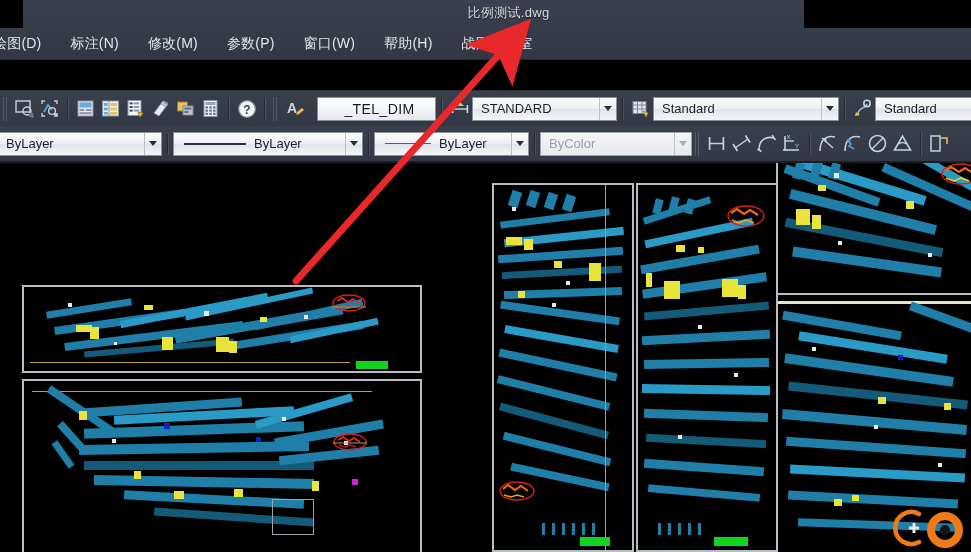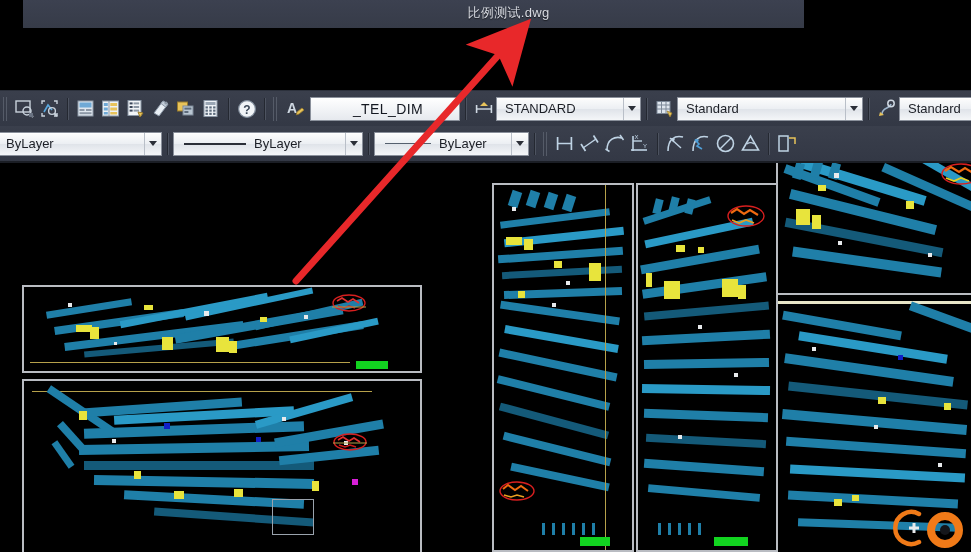--- a/index.html
+++ b/index.html
@@ -135,20 +135,35 @@
 </style>
 </head>
 <body>
 
 <div id="app">
 
   <div class="titlebar">
     <div class="title-text">比例测试.dwg</div>
   </div>
 
+  <div class="menubar" id="menubar">
+      <div class="menu-item">绘图(D)</div>
+      <div class="menu-gap"></div>
+      <div class="menu-item">标注(N)</div>
+      <div class="menu-gap"></div>
+      <div class="menu-item">修改(M)</div>
+      <div class="menu-gap"></div>
+      <div class="menu-item">参数(P)</div>
+      <div class="menu-gap"></div>
+      <div class="menu-item">窗口(W)</div>
+      <div class="menu-gap"></div>
+      <div class="menu-item">帮助(H)</div>
+      <div class="menu-gap"></div>
+      <div class="menu-item">战图工作室</div>
+    </div>
 
   <div class="tbstrip" id="tb1">
     <div class="grip"></div>
 
     <div class="tb-icon">
       <svg width="21" height="21" viewBox="0 0 21 21">
         <rect x="2" y="3" width="14" height="11" fill="none" stroke="#c9d2dc" stroke-width="1.4"></rect>
         <circle cx="13" cy="13" r="4" fill="none" stroke="#c9d2dc" stroke-width="1.5"></circle>
         <line x1="16" y1="16" x2="19" y2="19" stroke="#c9d2dc" stroke-width="2"></line>
         <rect x="15" y="15" width="4" height="4" fill="#6a7382"></rect>
@@ -243,21 +258,21 @@
     <div class="tb-sep"></div>
     <div class="grip"></div>
 
     <div class="tb-icon">
       <svg width="22" height="22" viewBox="0 0 22 22">
         <text x="3" y="15" font-size="14" font-family="Liberation Sans, sans-serif" fill="#cfd8e2" font-weight="bold">A</text>
         <path d="M13 14 l5 -4 2 2 -5 4 -2.6 .8 z" fill="#e8c35a" stroke="#9a7c2c" stroke-width=".8"></path>
       </svg>
     </div>
 
-    <div class="textbox" id="dimstyle-box" style="width:150px; margin-left:3px;padding-left:6px;">
+    <div class="textbox" id="dimstyle-box" style="width:119px; margin-left:10px;padding-left:6px;">
       <span>_TEL_DIM</span>
     </div>
 
     <div class="tb-sep"></div>
 
     <div class="tb-icon">
       <svg width="22" height="22" viewBox="0 0 22 22">
         <line x1="3" y1="11" x2="19" y2="11" stroke="#cfd8e2" stroke-width="1.4"></line>
         <line x1="3.6" y1="7" x2="3.6" y2="15" stroke="#cfd8e2" stroke-width="1.6"></line>
         <line x1="18.4" y1="7" x2="18.4" y2="15" stroke="#cfd8e2" stroke-width="1.6"></line>
@@ -321,20 +336,24 @@
     <div class="tb-sep"></div>
 
     <div class="combo" style="width:155px;">
       <span class="cb-swatch thin"></span>
       <span class="cb-label">ByLayer</span>
       <span class="cb-arrow"></span>
     </div>
 
     <div class="tb-sep"></div>
 
+    <div class="combo disabled" style="width:152px;">
+      <span class="cb-label">ByColor</span>
+      <span class="cb-arrow"></span>
+    </div>
 
     <div class="grip"></div>
 
     <div class="tb-icon">
       <svg width="23" height="23" viewBox="0 0 23 23">
         <line x1="4" y1="11.5" x2="19" y2="11.5" stroke="#bfd3e4" stroke-width="1.5"></line>
         <line x1="4.6" y1="5" x2="4.6" y2="18" stroke="#bfd3e4" stroke-width="1.7"></line>
         <line x1="18.4" y1="5" x2="18.4" y2="18" stroke="#bfd3e4" stroke-width="1.7"></line>
       </svg>
     </div>

